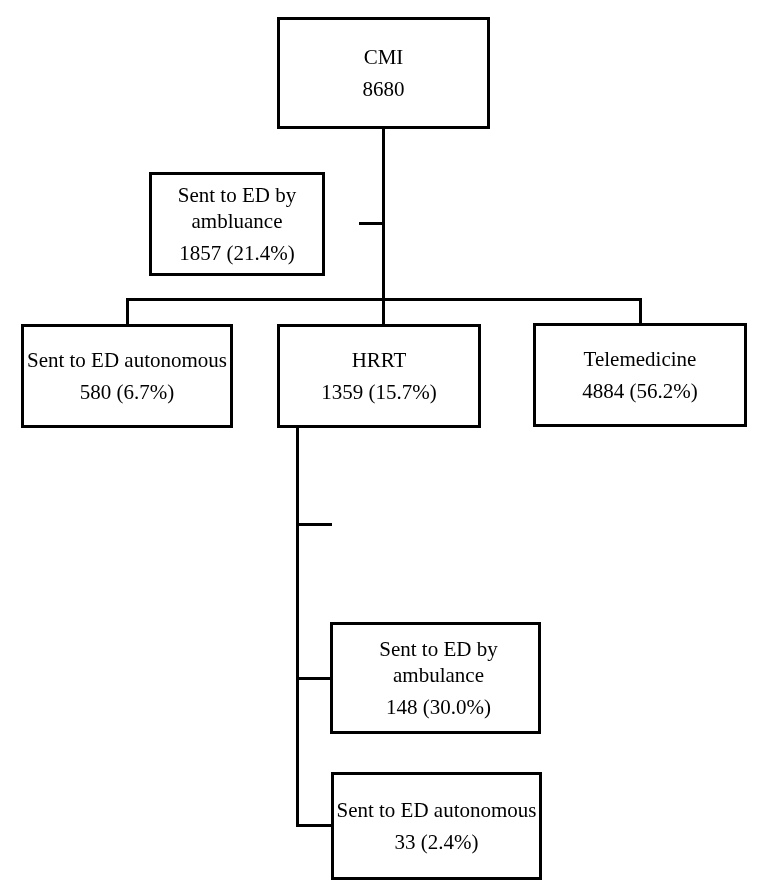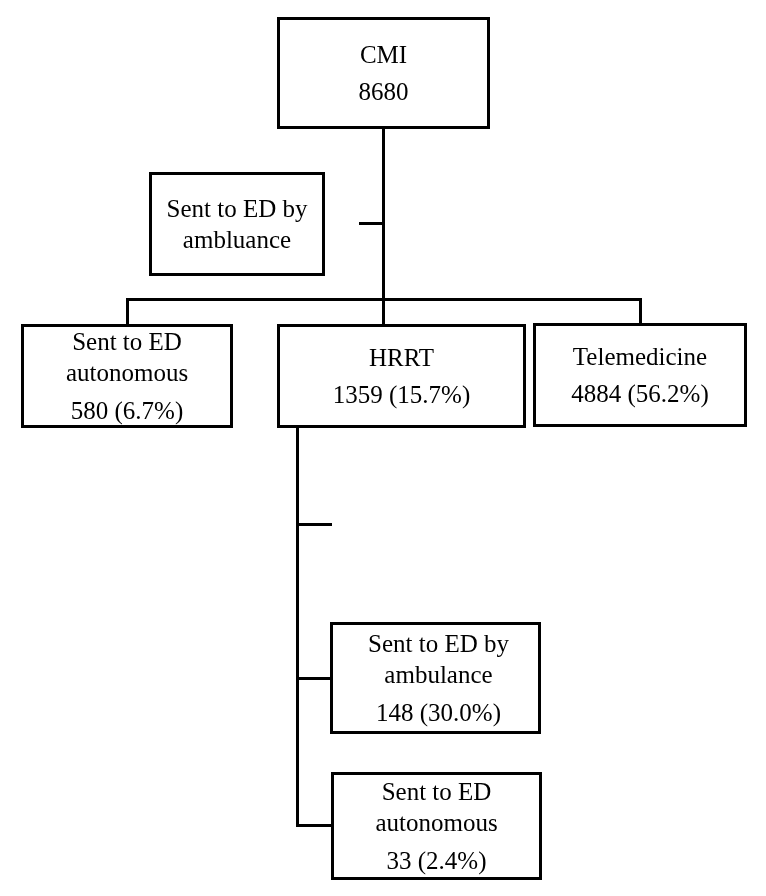--- a/index.html
+++ b/index.html
@@ -19,39 +19,39 @@
   .node {
     position: absolute;
     box-sizing: border-box;
     border: 3px solid #000000;
     background: #ffffff;
     display: flex;
     flex-direction: column;
     align-items: center;
     justify-content: center;
     text-align: center;
-    font-size: 25px;
+    font-size: 21px;
     line-height: 1.25;
     padding: 4px 2px;
     z-index: 2;
   }
   .node .value {
     margin-top: 6px;
   }
   .line {
     position: absolute;
     background: #000000;
     z-index: 1;
   }
 
   
   #n-cmi          { left: 277px; top: 17px;  width: 213px; height: 112px; }
   #n-amb-top      { left: 149px; top: 172px; width: 176px; height: 104px; }
   #n-auto-left    { left: 21px;  top: 324px; width: 212px; height: 104px; }
-  #n-hrrt         { left: 277px; top: 324px; width: 249px; height: 104px; }
+  #n-hrrt         { left: 277px; top: 324px; width: 204px; height: 104px; }
   #n-tele         { left: 533px; top: 323px; width: 214px; height: 104px; }
   #n-home         { left: 331px; top: 471px; width: 211px; height: 107px; }
   #n-amb-bottom   { left: 330px; top: 622px; width: 211px; height: 112px; padding-left: 8px; }
   #n-auto-bottom  { left: 331px; top: 772px; width: 211px; height: 108px; }
 
   
   #l-root-v    { left: 382px; top: 129px; width: 3px;   height: 195px; }
   #l-amb-stub  { left: 359px; top: 222px; width: 25px;  height: 3px; }
   #l-branch-h  { left: 126px; top: 298px; width: 516px; height: 3px; }
   #l-left-v    { left: 126px; top: 298px; width: 3px;   height: 28px; }
@@ -66,20 +66,21 @@
 
 <div id="canvas">
 
   <div class="node" id="n-cmi">
     <div class="label">CMI</div>
     <div class="value">8680</div>
   </div>
 
   <div class="node" id="n-amb-top">
     <div class="label">Sent to ED by ambluance</div>
+    <div class="value">1857 (21.4%)</div>
   </div>
 
   <div class="node" id="n-auto-left">
     <div class="label">Sent to ED autonomous</div>
     <div class="value">580 (6.7%)</div>
   </div>
 
   <div class="node" id="n-hrrt">
     <div class="label">HRRT</div>
     <div class="value">1359 (15.7%)</div>

